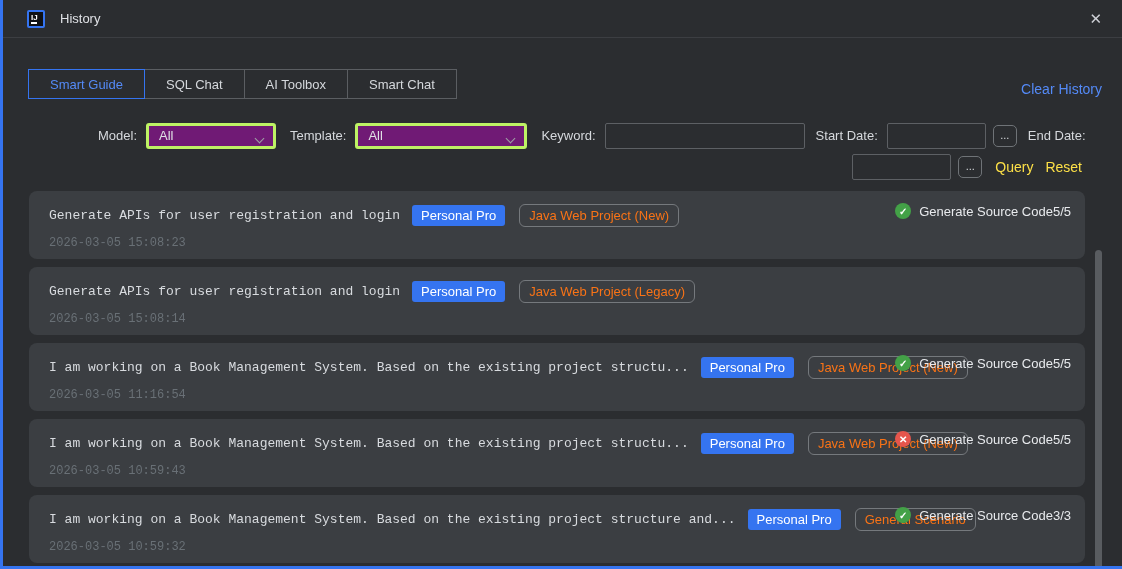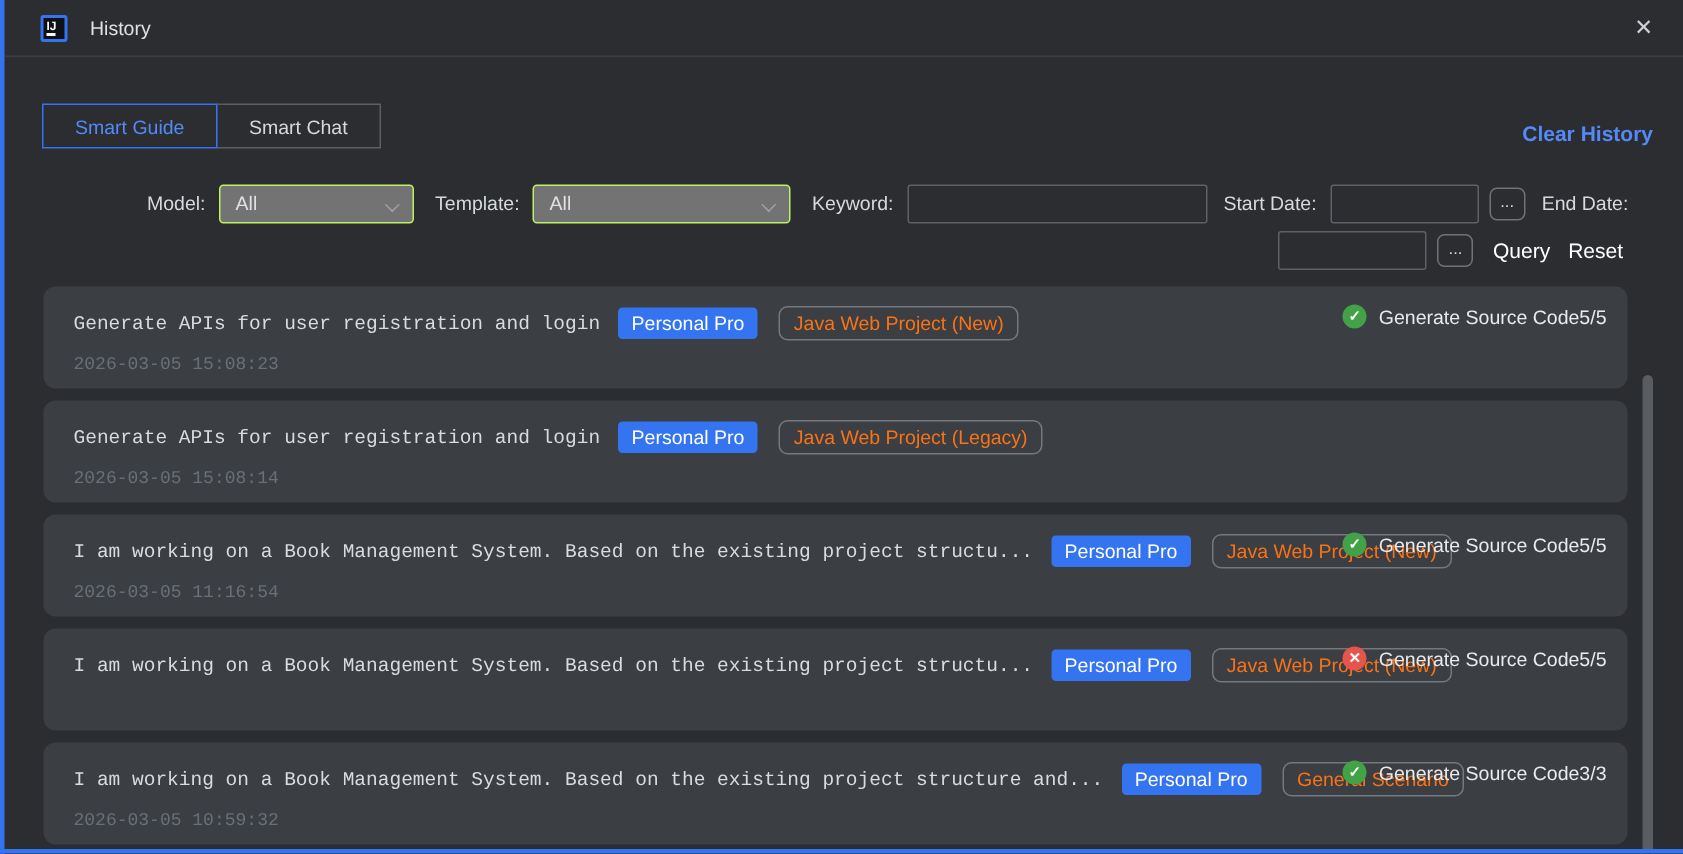--- a/index.html
+++ b/index.html
@@ -59,35 +59,35 @@
     font-size:13px;
     color:#d5d8dc;
     cursor:pointer;
     background:#2b2d30;
   }
   .tab:first-child { margin-left:0; }
   .tab.active { border-color:#3574f0; color:#548af7; z-index:2; position:relative; }
 
   .clear-history {
     position:absolute; top:81px; right:20px;
-    font-size:14px; color:#548af7; cursor:pointer;font-weight:bold;
+    font-size:14px; color:#548af7; cursor:pointer;
   }
 
   
   .filters { margin-top:22px; }
   .frow { display:flex; align-items:center; height:29px; }
   .frow1 { padding-left:95px; }
   .frow2 { justify-content:flex-end; padding-right:40px; margin-top:2px; }
   .flabel { font-size:13px; color:#d6d9dd; margin-right:9px; white-space:nowrap; }
   .ml12 { margin-left:14px; }
   .ml10 { margin-left:11px; }
   .select {
     height:26px;
-    background:#737373;
-    border:1px solid #bef264;
+    background:#701a75;
+    border:3px solid #bef264;
     border-radius:3px;
     display:flex; align-items:center;
     padding:0 10px;
     font-size:13px; color:#dfe1e5;
     cursor:pointer;
     position:relative;
   }
   .select-model { width:130px; }
   .select-template { width:172px; }
   .chevron {
@@ -113,21 +113,21 @@
     width:24px; height:22px;
     margin-left:7px;
     border:1px solid #6f7377;
     border-radius:5px;
     background:transparent;
     color:#d6d9dd;
     font-size:11px; line-height:1;
     display:flex; align-items:center; justify-content:center;
     cursor:pointer;
   }
-  .link { font-size:14px; color:#ffffff; cursor:pointer; }
+  .link { font-size:14px; color:#fde047; cursor:pointer; }
   .query-link { margin-left:13px; }
   .reset-link { margin-left:12px; }
 
   
   .list { margin:10px 37px 0 26px; }
   .card {
     height:68px;
     background:#3b3e42;
     border-radius:8px;
     margin-bottom:8px;
@@ -213,21 +213,27 @@
   </div>
   <span class="win-title">History</span>
   <span class="close-btn">✕</span>
 </div>
 
 <div class="tabbar">
   <div class="tab active">
     <span class="tab-label">Smart Guide</span>
   </div>
 
-
+  <div class="tab">
+    <span class="tab-label">SQL Chat</span>
+  </div>
+
+  <div class="tab">
+    <span class="tab-label">AI Toolbox</span>
+  </div>
 
   <div class="tab">
     <span class="tab-label">Smart Chat</span>
   </div>
 </div>
 
 <span class="clear-history">Clear History</span>
 
 <div class="filters">
   <div class="frow frow1">
@@ -291,20 +297,21 @@
       <span class="status-text">Generate Source Code5/5</span>
     </div>
   </div>
 
   <div class="card">
     <div class="card-top">
       <span class="item-title">I am working on a Book Management System. Based on the existing project structu...</span>
       <span class="badge-model">Personal Pro</span>
       <span class="badge-template">Java Web Project (New)</span>
     </div>
+    <div class="item-time">2026-03-05 10:59:43</div>
     <div class="status error">
       <span class="status-icon">✕</span>
       <span class="status-text">Generate Source Code5/5</span>
     </div>
   </div>
 
   <div class="card">
     <div class="card-top">
       <span class="item-title">I am working on a Book Management System. Based on the existing project structure and...</span>
       <span class="badge-model">Personal Pro</span>

